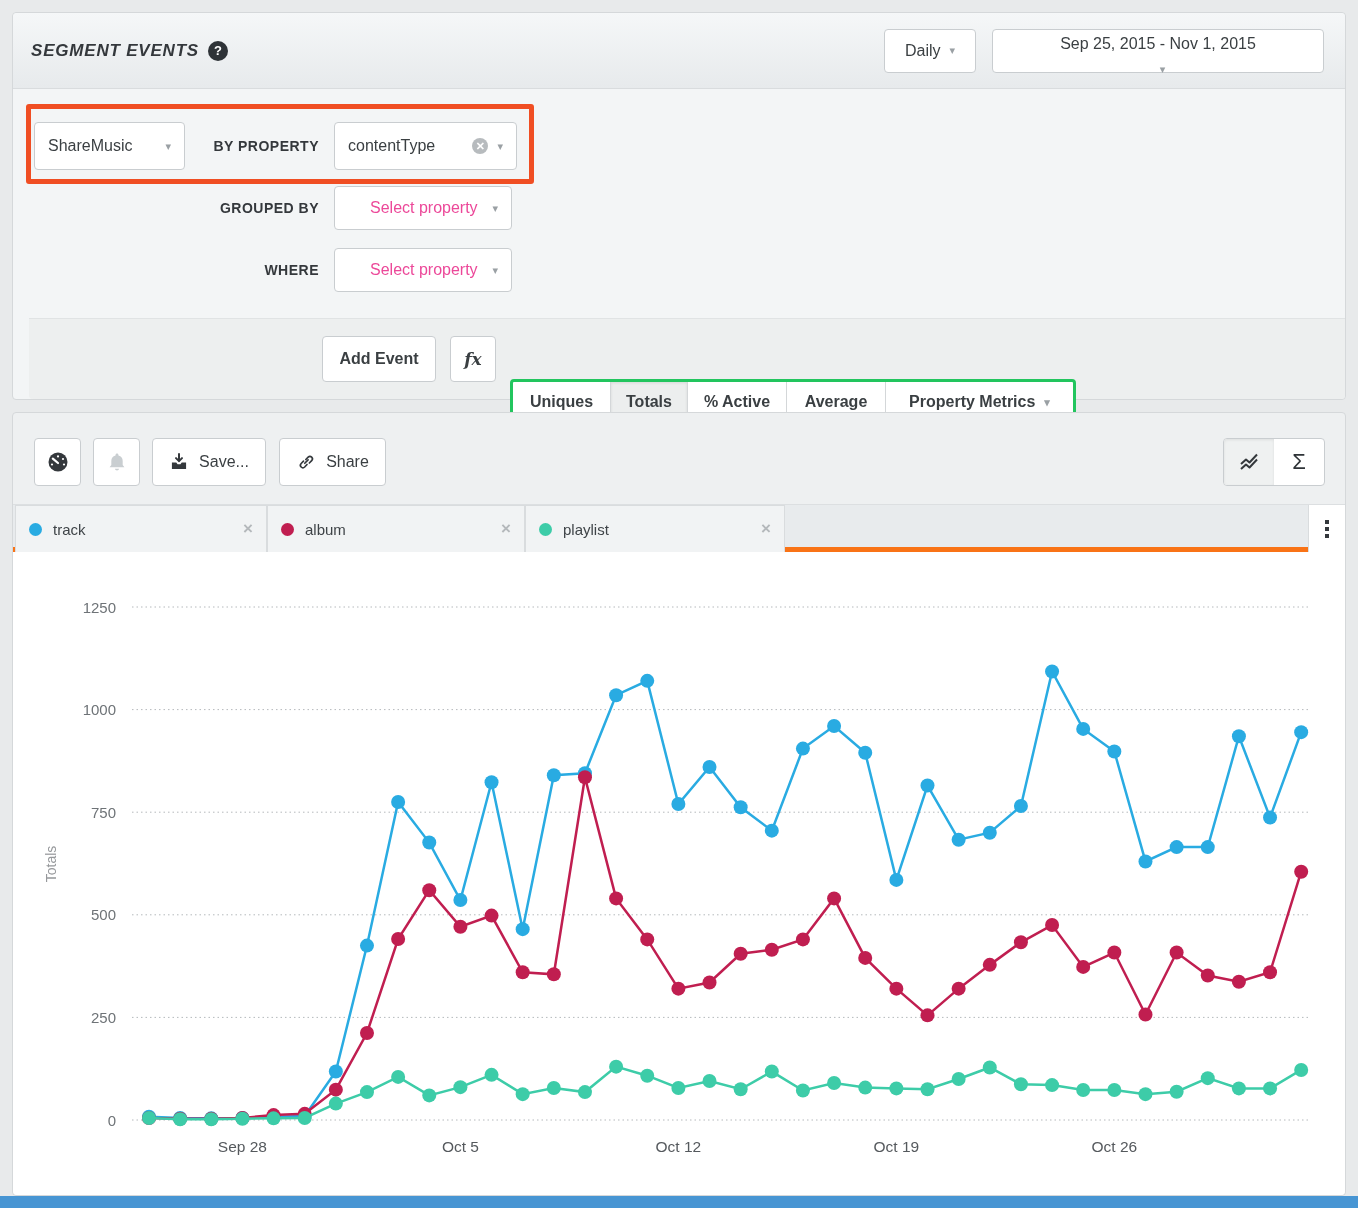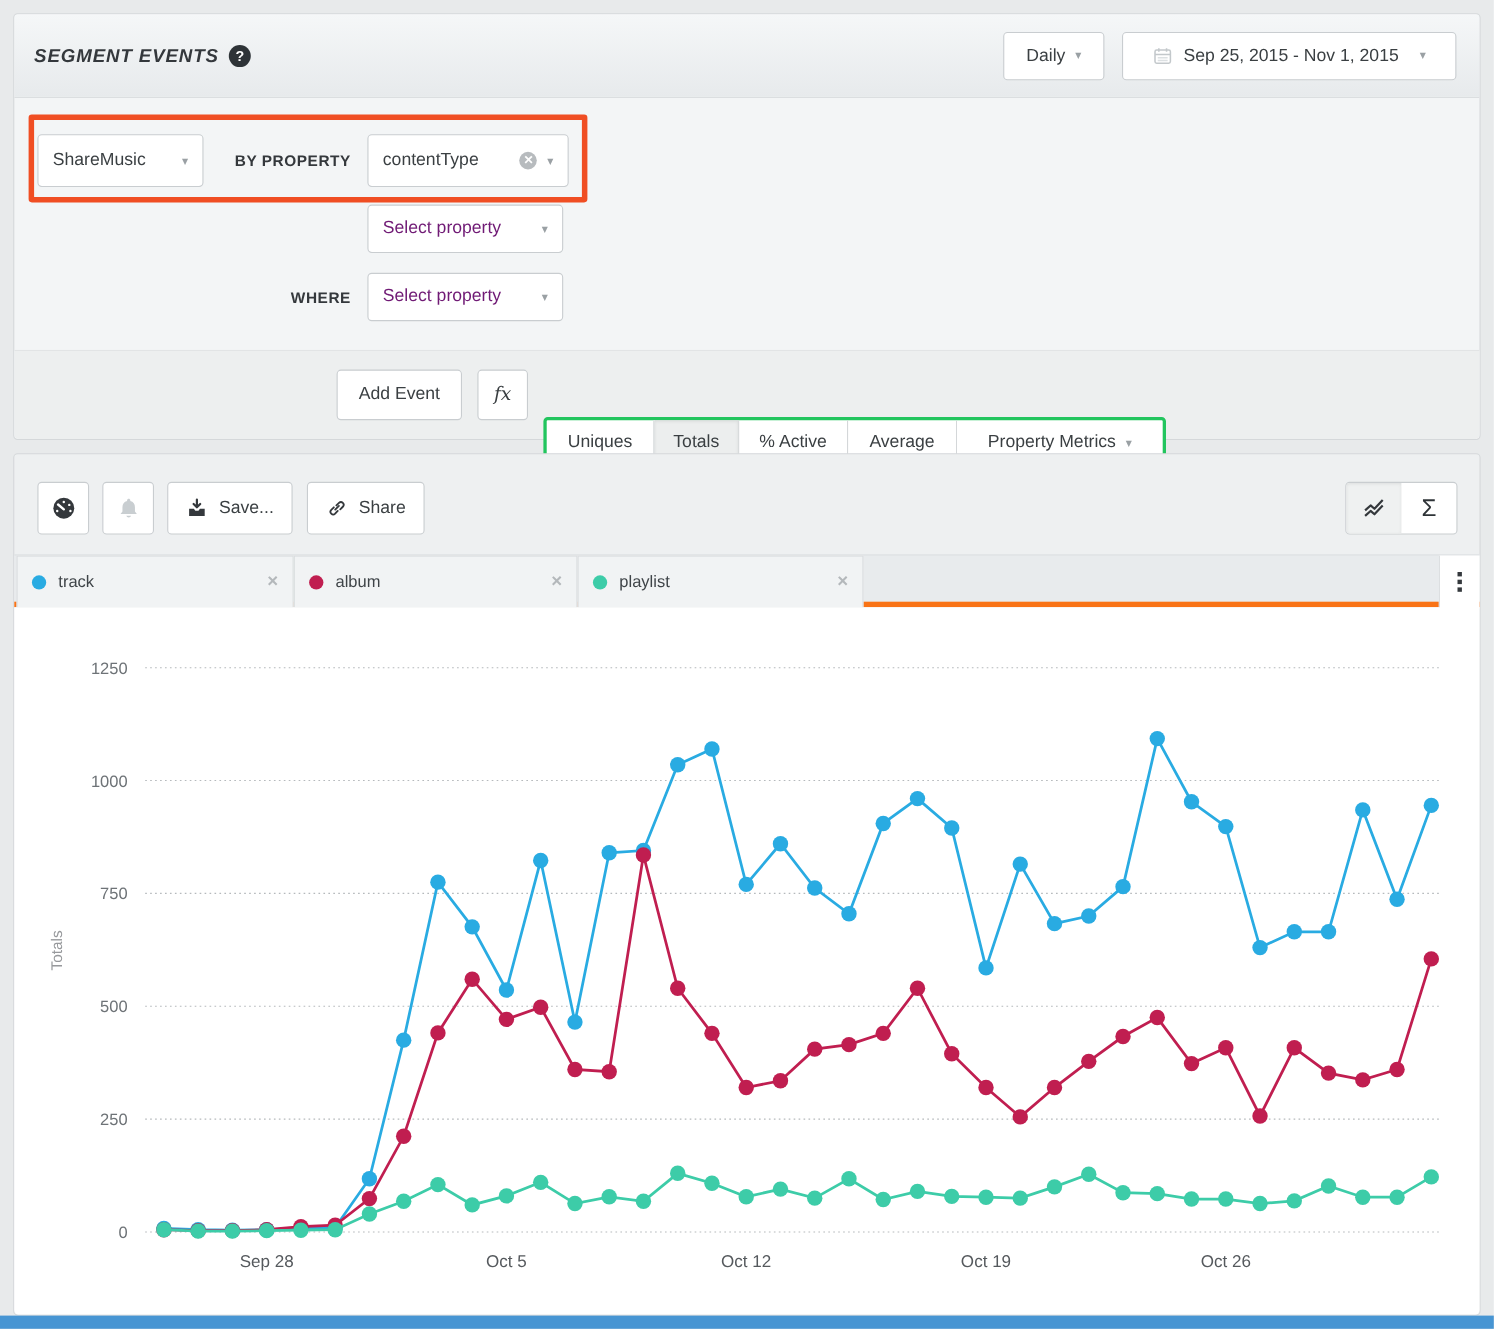--- a/index.html
+++ b/index.html
@@ -33,50 +33,50 @@
     margin-left: 9px;
   }
   .spacer { flex: 1; }
   .btn {
     background:#fff; border:1px solid #c9cdd0; border-radius:4px;
     display:flex; align-items:center; justify-content:center;
     font-size:16px; color:#3a3f42; cursor:pointer;
   }
   .chev { font-size: 11px; color: #9aa0a4; margin-left: 9px; }
   #daily-btn { height:44px; width: 92px; }
-  #date-btn { height:44px; width: 304px; margin-left: 16px; gap: 10px; }
+  #date-btn { height:44px; width: 332px; margin-left: 16px; gap: 10px; flex-direction: column; }
 
   
   .qb-label { position:absolute; font-size:14px; font-weight:bold; letter-spacing:.5px; color:#34383c; }
   .select {
     position:absolute; background:#fff; border:1px solid #c9cdd0; border-radius:4px;
     display:flex; align-items:center; padding:0 13px; font-size:16px; color:#3a3f42; cursor:pointer;
   }
   .select .grow { flex:1; }
-  .placeholder { color:#701a75; }
+  .placeholder { color:#ec4899;margin-left:22px; }
   #event-select { left:21px; top:109px; width:151px; height:48px; }
   #by-property-label { left:0; top:109px; width:306px; text-align:right; line-height:48px; }
   #by-property-select { left:321px; top:109px; width:183px; height:48px; }
   #grouped-by-label { left:0; top:173px; width:306px; text-align:right; line-height:44px; }
   #grouped-by-select { left:321px; top:173px; width:178px; height:44px; }
   #where-label { left:0; top:235px; width:306px; text-align:right; line-height:44px; }
   #where-select { left:321px; top:235px; width:178px; height:44px; }
   .remove-icon {
     width:16px; height:16px; border-radius:50%; background:#b7bbbe; color:#fff;
     font-size:11px; line-height:16px; text-align:center; font-weight:bold; margin-left:10px;
   }
   #highlight-box {
     position:absolute; left:13px; top:91px; width:508px; height:80px;
     border:5px solid #f04e23; border-radius:3px; pointer-events:none; z-index:6;
   }
 
   
   .mode-row {
-    position:absolute; left:0; right:0; bottom:0; height:81px;
-    background:#edefef; border-top:1px solid #e0e3e4; border-radius:0 0 4px 4px;
+    position:absolute; left:16px; right:0; bottom:0; height:81px;
+    background:#edefef; border-top:1px solid #e0e3e4; border-radius:0 0 4px 4px;font-weight:bold;
   }
   .mode-row .btn { position:absolute; top:17px; height:46px; }
   #add-event-btn { left:293px; width:114px; }
   #fx-btn { left:421px; width:46px; font-family:"DejaVu Serif", serif; font-style:italic; font-size:17px; }
   .mode-group {
     position:absolute; left:481px; top:17px; height:46px; display:flex;
     background:#fff; border:3px solid #22c55e; border-radius:4px;margin-top:43px;
   }
   .mode-btn {
     display:flex; align-items:center; justify-content:center; font-size:16px;
@@ -164,20 +164,21 @@
     <span class="grow">ShareMusic</span>
     <span class="chev">▾</span>
   </div>
   <div class="qb-label" id="by-property-label">BY PROPERTY</div>
   <div class="select" id="by-property-select">
     <span class="grow">contentType</span>
     <span class="remove-icon">✕</span>
     <span class="chev">▾</span>
   </div>
 
+  <div class="qb-label" id="grouped-by-label">GROUPED BY</div>
   <div class="select" id="grouped-by-select">
     <span class="grow placeholder">Select property</span>
     <span class="chev">▾</span>
   </div>
 
   <div class="qb-label" id="where-label">WHERE</div>
   <div class="select" id="where-select">
     <span class="grow placeholder">Select property</span>
     <span class="chev">▾</span>
   </div>

